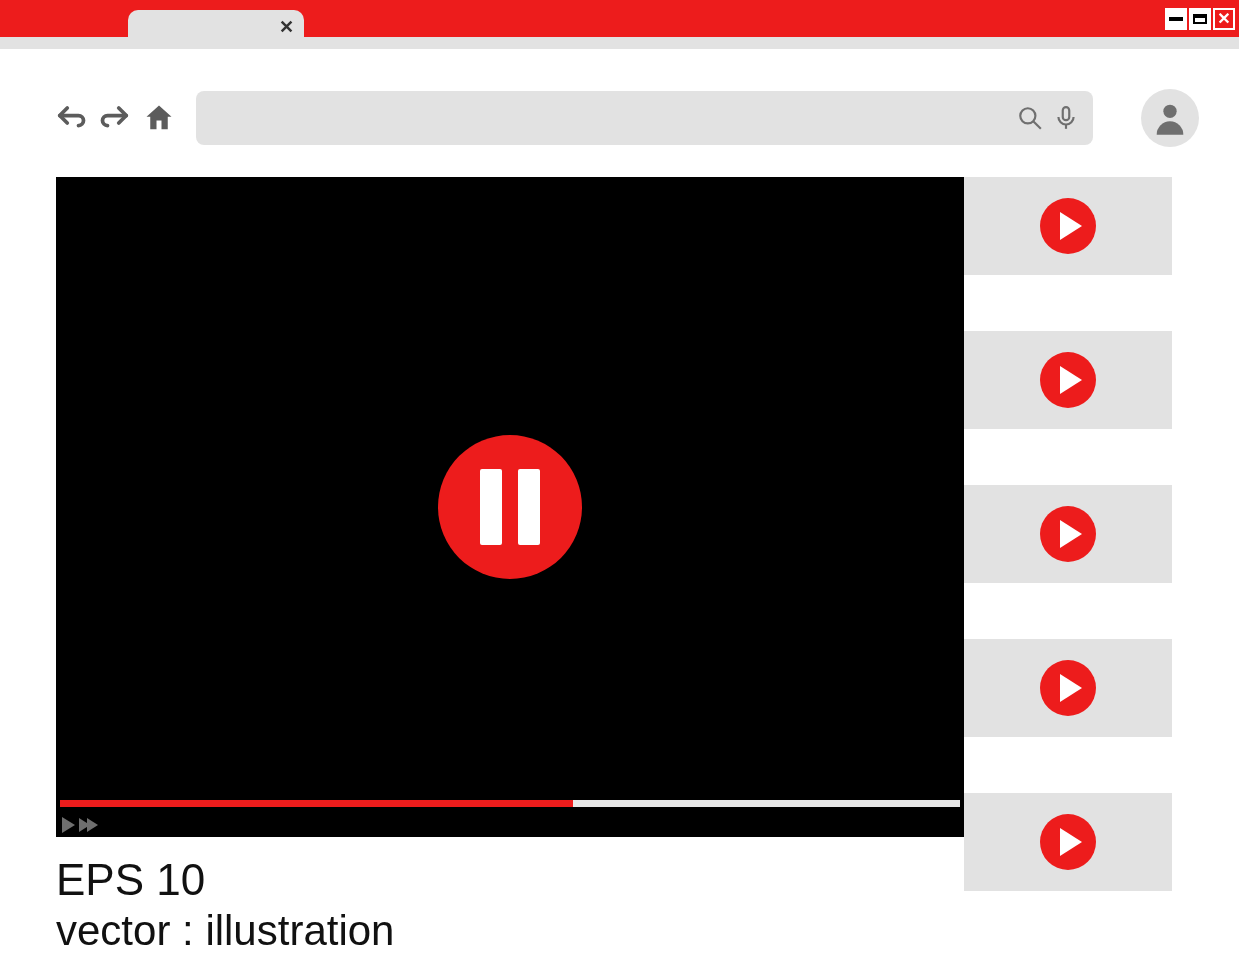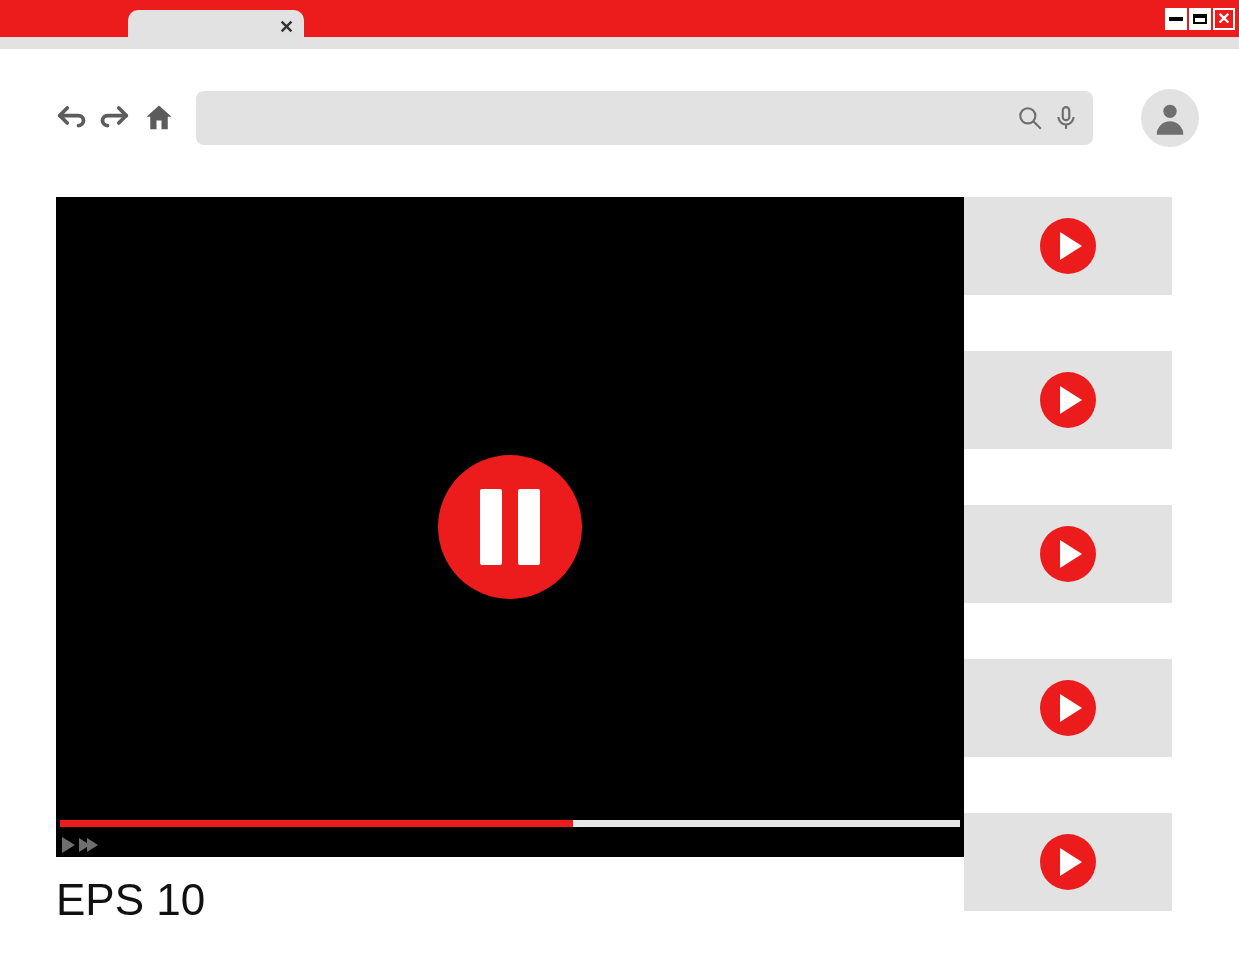--- a/index.html
+++ b/index.html
@@ -114,21 +114,20 @@
     align-items:center;
     justify-content:center;
     cursor:pointer;
   }
   .avatar svg{ width:40px; height:40px; fill:#6f6f6f;}
 
   
   .content {
     display: flex;
     padding: 0 30px 0 56px;
-    margin-top: 20px;
   }
   .main-col { width: 908px; }
   .player {
     width: 908px;
     height: 660px;
     background: #000;
     position: relative;
   }
   .pause-btn {
     position: absolute;
@@ -288,20 +287,21 @@
         <div class="ctrl-play">
             <div class="tri"></div>
           </div>
         <div class="ctrl-ff">
           <div class="tri"></div>
           <div class="tri"></div>
         </div>
       </div>
     </div>
     <div class="video-title">EPS 10</div>
+    <div class="video-sub">vector :  illustration</div>
   </div>
 
   <div class="side-col" id="side-col">
 
   <div class="thumb">
         <div class="circ">
           <div class="play-tri"></div>
         </div>
       </div>
       <div class="thumb">

